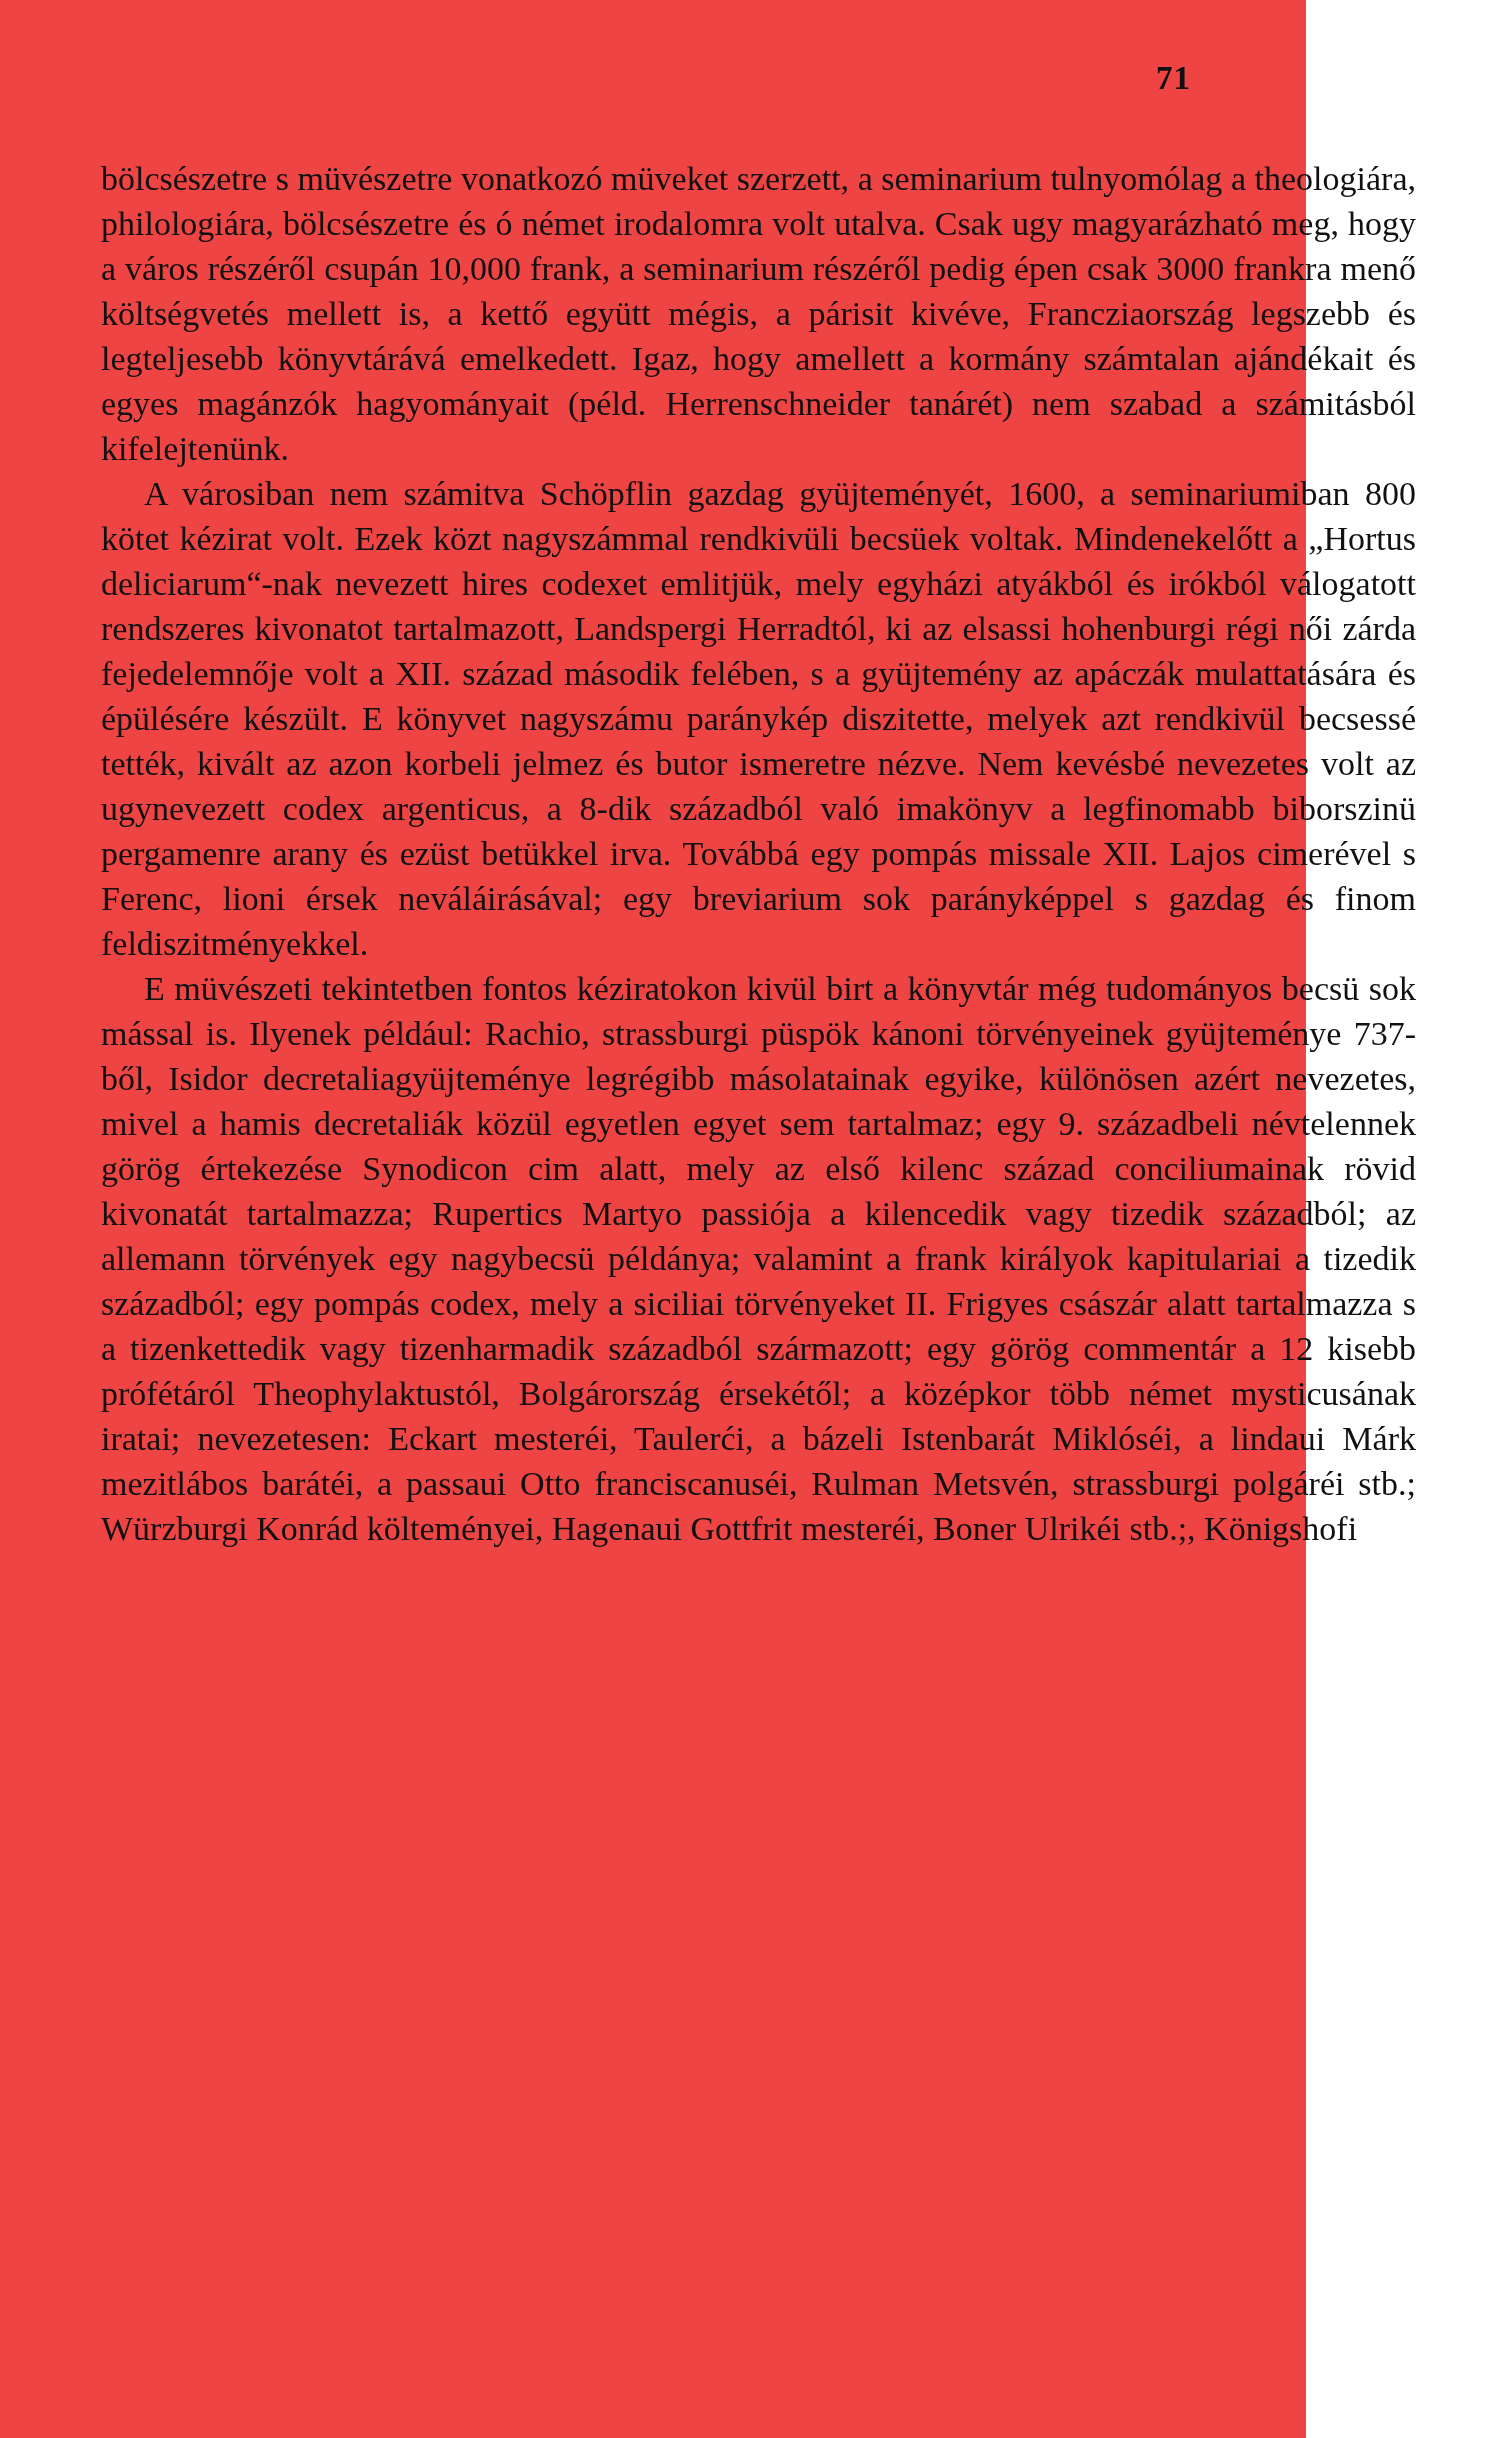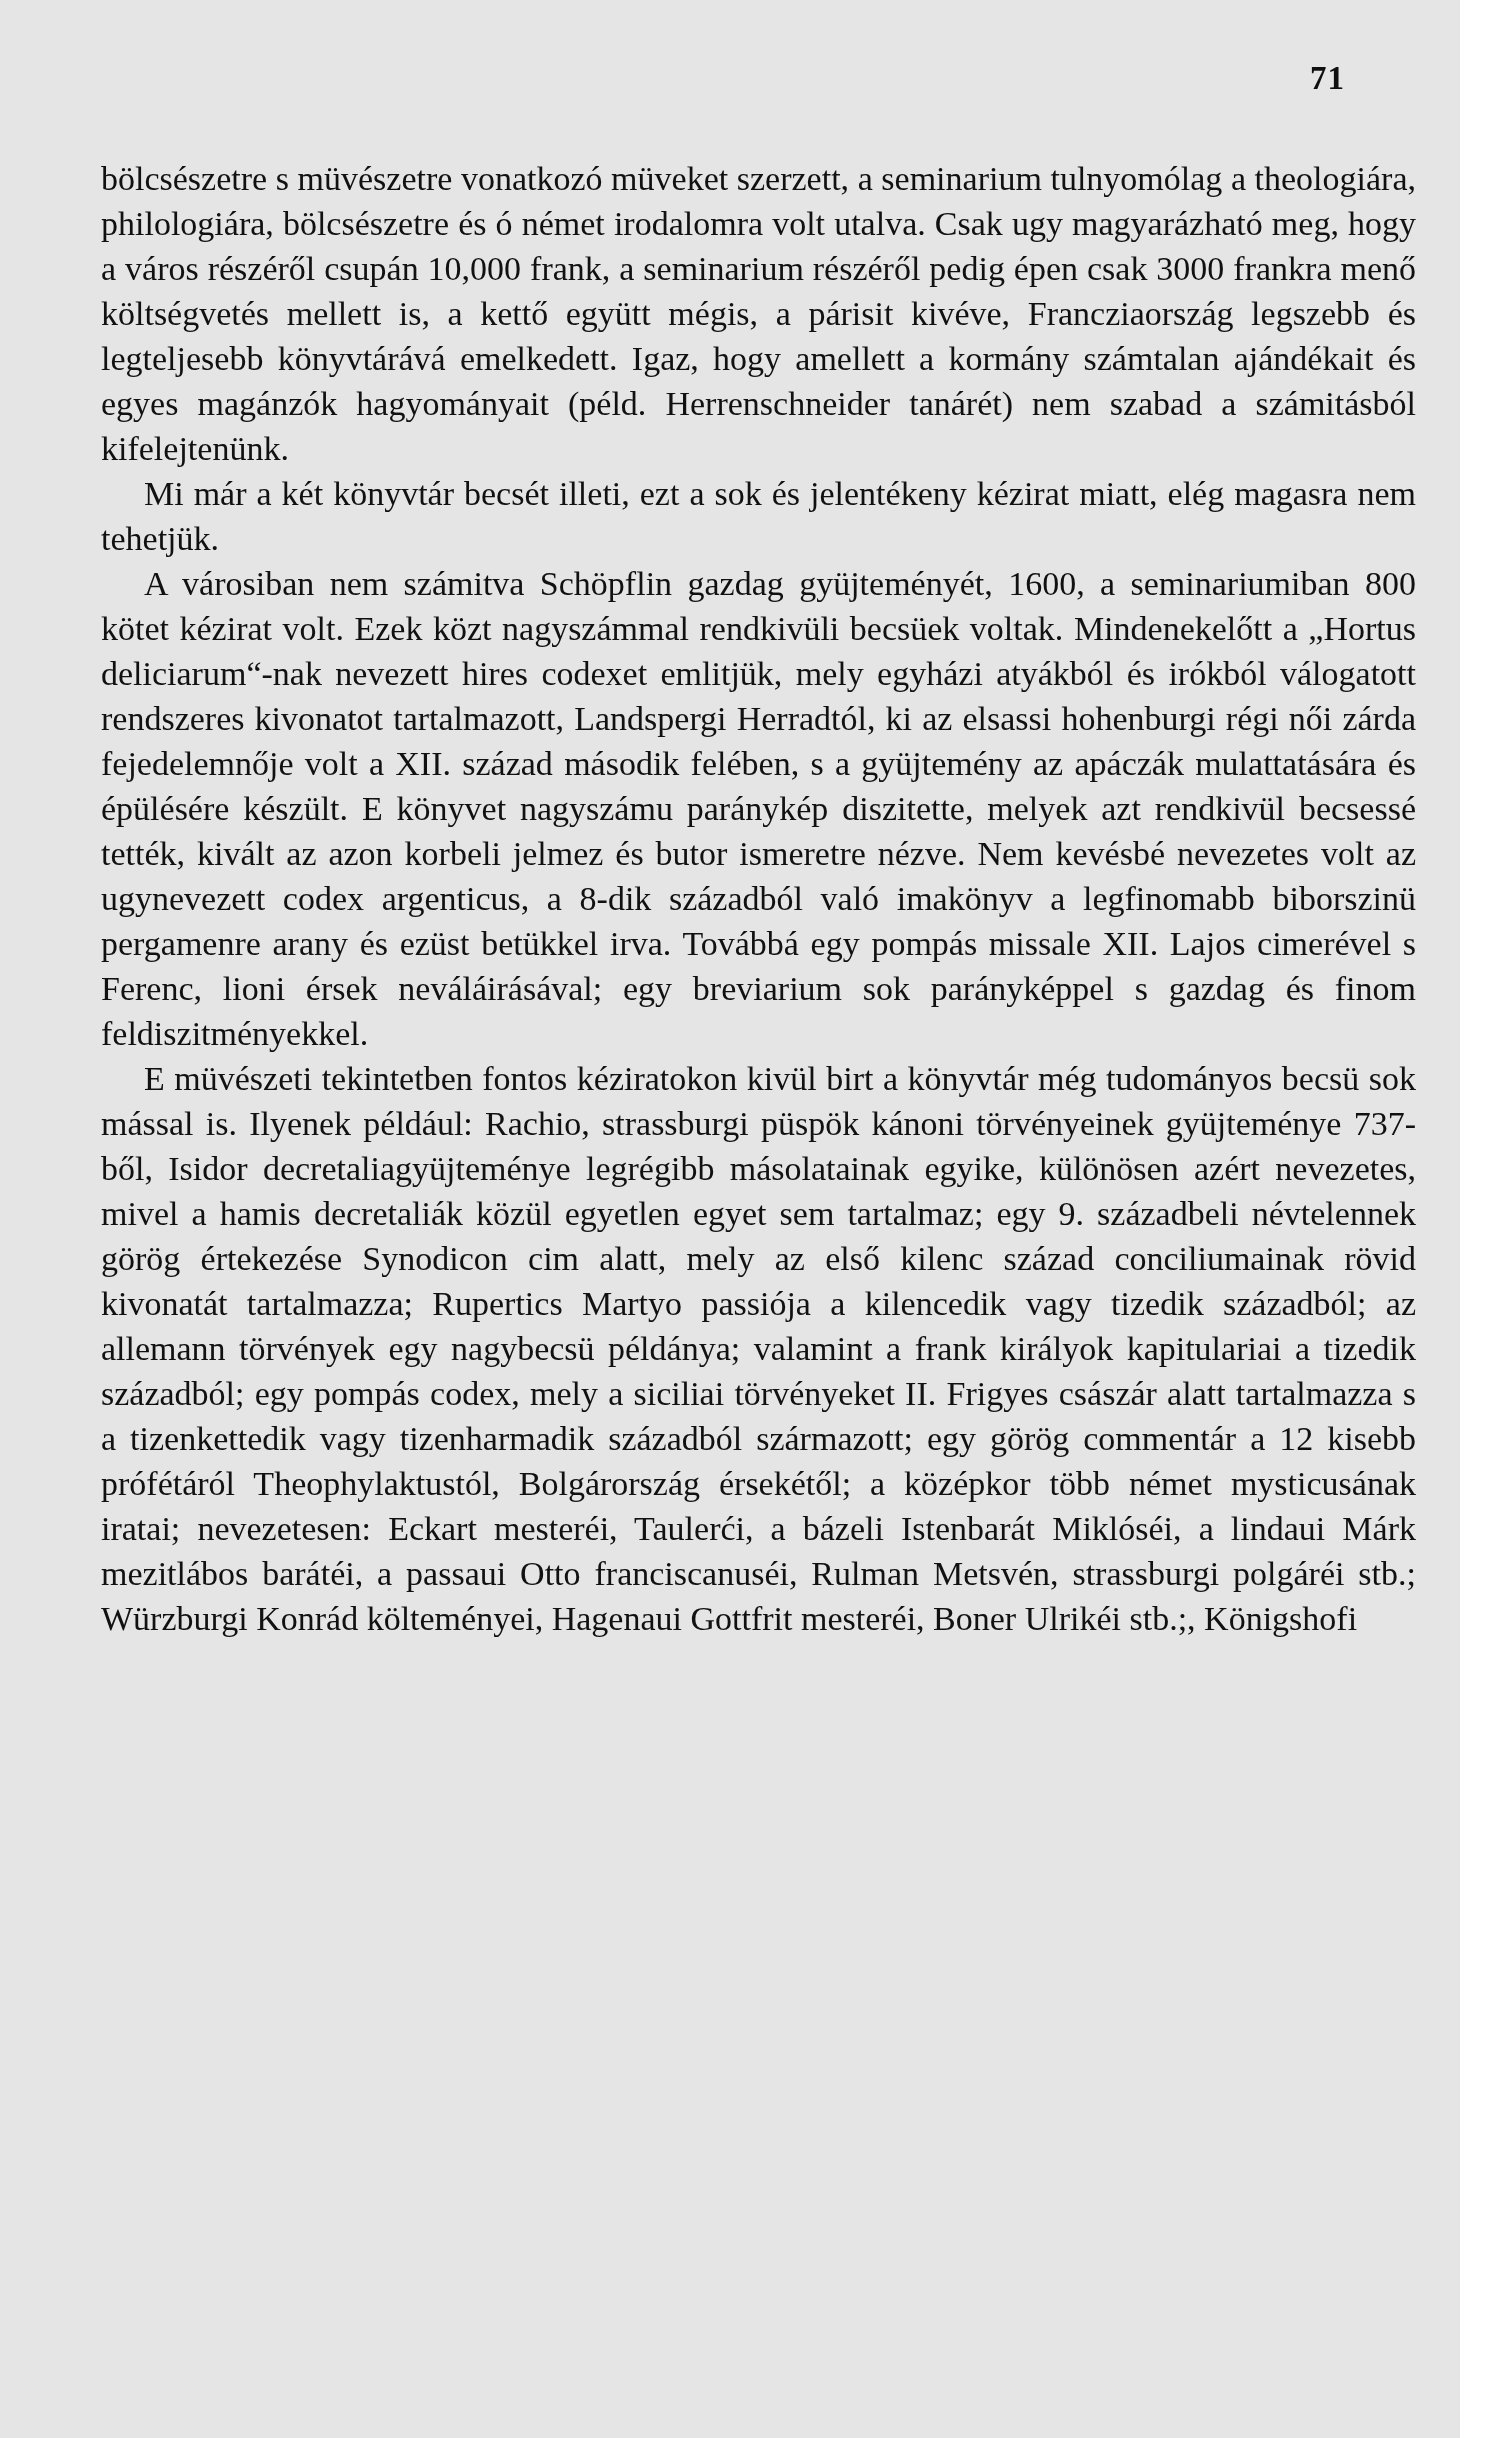--- a/index.html
+++ b/index.html
@@ -10,23 +10,23 @@
   body {
     width: 1507px;
     height: 2438px;
     font-family: "Liberation Serif", serif;
     color: #101010;
     position: relative;
     overflow: hidden;
   }
   .page {
     position: relative;
-    width: 1460px;
+    width: 1306px;
     height: 2438px;
-    background: #e5e5e5;
+    background: #ef4444;
     padding: 4px;
     box-sizing: border-box;
   }
   .page-number {
     position: absolute;
     top: 60px;
     right: 115px;
     font-size: 33px;
     font-weight: bold;
     letter-spacing: 1px;
@@ -62,20 +62,19 @@
 </head>
 <body>
 
 <div class="page">
 
   <div class="page-number">71</div>
 
   <div class="body-text ink">
     <div class="para-flow">
       <p class="noindent">bölcsészetre s müvészetre vonatkozó müveket szerzett, a seminarium tulnyomólag a theologiára, philologiára, bölcsészetre és ó német irodalomra volt utalva. Csak ugy magyarázható meg, hogy a város részéről csupán 10,000 frank, a seminarium részéről pedig épen csak 3000 frankra menő költségvetés mellett is, a kettő együtt mégis, a párisit kivéve, Francziaország legszebb és legteljesebb könyvtárává emelkedett. Igaz, hogy amellett a kormány számtalan ajándékait és egyes magánzók hagyományait (péld. Herrenschneider tanárét) nem szabad a számitásból kifelejtenünk.</p>
-      <p>Mi már a két könyvtár becsét illeti, ezt a sok és jelentékeny kézirat miatt, elég magasra nem tehetjük.</p>
       <p>A városiban nem számitva Schöpflin gazdag gyüjteményét, 1600, a seminariumiban 800 kötet kézirat volt. Ezek közt nagyszámmal rendkivüli becsüek voltak. Mindenekelőtt a „Hortus deliciarum“-nak nevezett hires codexet emlitjük, mely egyházi atyákból és irókból válogatott rendszeres kivonatot tartalmazott, Landspergi Herradtól, ki az elsassi hohenburgi régi női zárda fejedelemnője volt a XII. század második felében, s a gyüjtemény az apáczák mulattatására és épülésére készült. E könyvet nagyszámu paránykép diszitette, melyek azt rendkivül becsessé tették, kivált az azon korbeli jelmez és butor ismeretre nézve. Nem kevésbé nevezetes volt az ugynevezett codex argenticus, a 8-dik századból való imakönyv a legfinomabb biborszinü pergamenre arany és ezüst betükkel irva. Továbbá egy pompás missale XII. Lajos cimerével s Ferenc, lioni érsek neváláirásával; egy breviarium sok parányképpel s gazdag és finom feldiszitményekkel.</p>
       <p>E müvészeti tekintetben fontos kéziratokon kivül birt a könyvtár még tudományos becsü sok mással is. Ilyenek például: Rachio, strassburgi püspök kánoni törvényeinek gyüjteménye 737-ből, Isidor decretaliagyüjteménye legrégibb másolatainak egyike, különösen azért nevezetes, mivel a hamis decretaliák közül egyetlen egyet sem tartalmaz; egy 9. századbeli névtelennek görög értekezése Synodicon cim alatt, mely az első kilenc század conciliumainak rövid kivonatát tartalmazza; Rupertics Martyo passiója a kilencedik vagy tizedik századból; az allemann törvények egy nagybecsü példánya; valamint a frank királyok kapitulariai a tizedik századból; egy pompás codex, mely a siciliai törvényeket II. Frigyes császár alatt tartalmazza s a tizenkettedik vagy tizenharmadik századból származott; egy görög commentár a 12 kisebb prófétáról Theophylaktustól, Bolgárország érsekétől; a középkor több német mysticusának iratai; nevezetesen: Eckart mesteréi, Taulerći, a bázeli Istenbarát Miklóséi, a lindaui Márk mezitlábos barátéi, a passaui Otto franciscanuséi, Rulman Metsvén, strassburgi polgáréi stb.; Würzburgi Konrád költeményei, Hagenaui Gottfrit mesteréi, Boner Ulrikéi stb.;, Königshofi</p>
     </div>
   </div>
 
 </div>
 
 
 </body></html>

